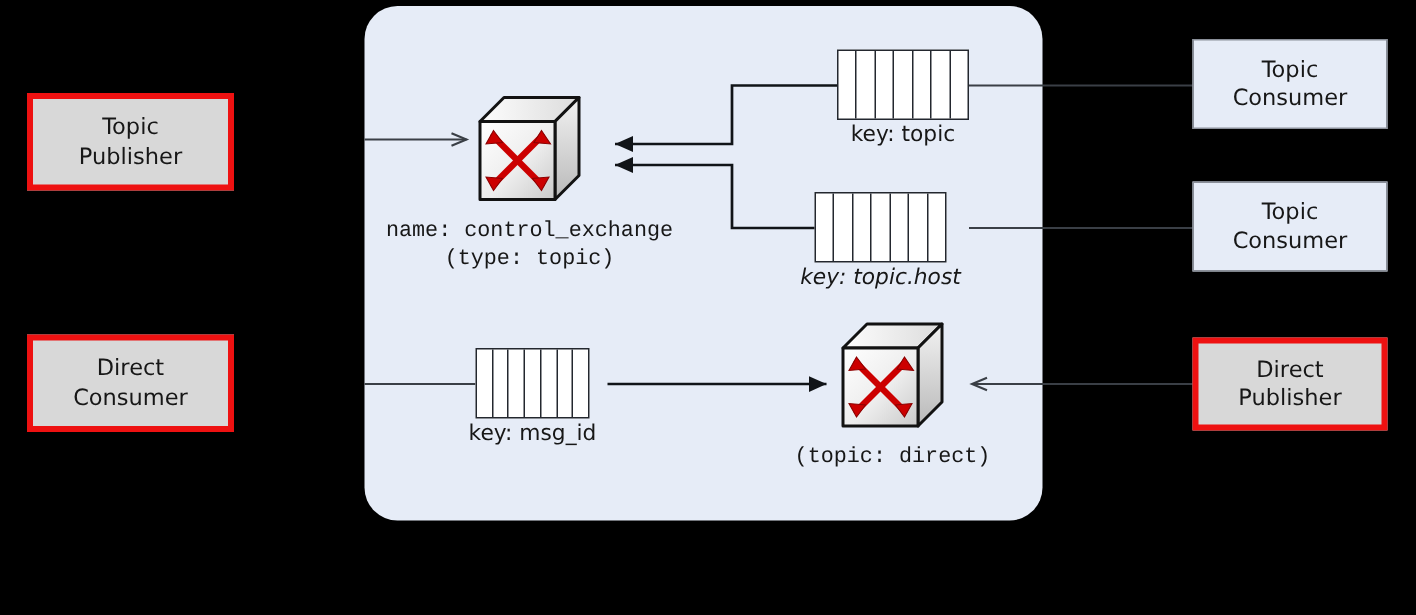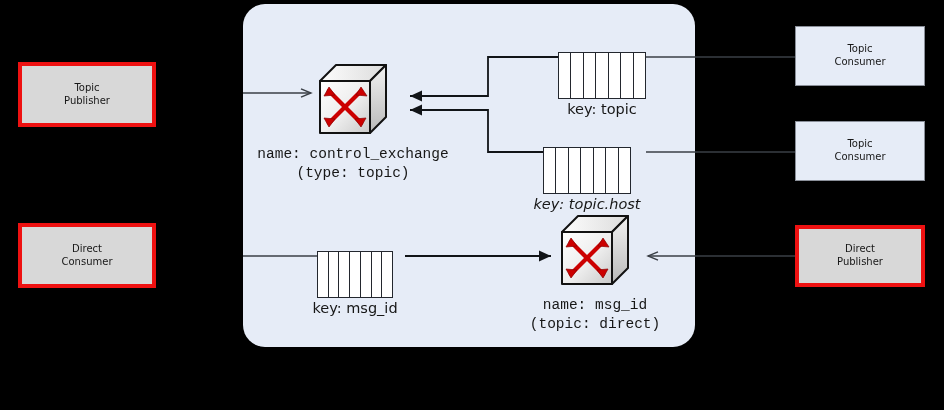--- a/index.html
+++ b/index.html
@@ -29,37 +29,36 @@
 
   
   .endpoint {
     position: absolute;
     box-sizing: border-box;
     display: flex;
     flex-direction: column;
     align-items: center;
     justify-content: center;
     line-height: 1.28;
-    font-size: 10px;
+    font-size: 15px;
     color: #171717;
     text-align: center;
   }
   .endpoint.publisher-style {
     background: #d8d8d8;
     border: 4px solid #ee1111;
   }
   .endpoint.consumer-style {
     background: #e6ecf7;
     border: 1px solid #8a8f99;
   }
 
   
   .queue {
     position: absolute;
-    margin-top: 19px;
   }
   .queue .cells {
     display: flex;
     box-sizing: border-box;
     background: #ffffff;
     border: 1.6px solid #23272e;
     height: 100%;
     width: 100%;
   }
   .queue .cells .cell {
@@ -286,18 +285,17 @@
         <path d="M13,30 L45,62"></path>
       </g>
       <g fill="#cc0000" stroke="#8a0000" stroke-width="0.7">
         <path d="M45,26 L51,35 L40,34 Z"></path>
         <path d="M13,66 L8,57 L19,58 Z"></path>
         <path d="M45,66 L50,57 L39,58 Z"></path>
         <path d="M13,26 L19,34 L8,35 Z"></path>
       </g>
     </svg>
     <div class="exchange-label">
-      <div>name: msg_id</div>
       <div>(topic: direct)</div>
     </div>
   </div>
 
 </div>
 
 </body></html>

